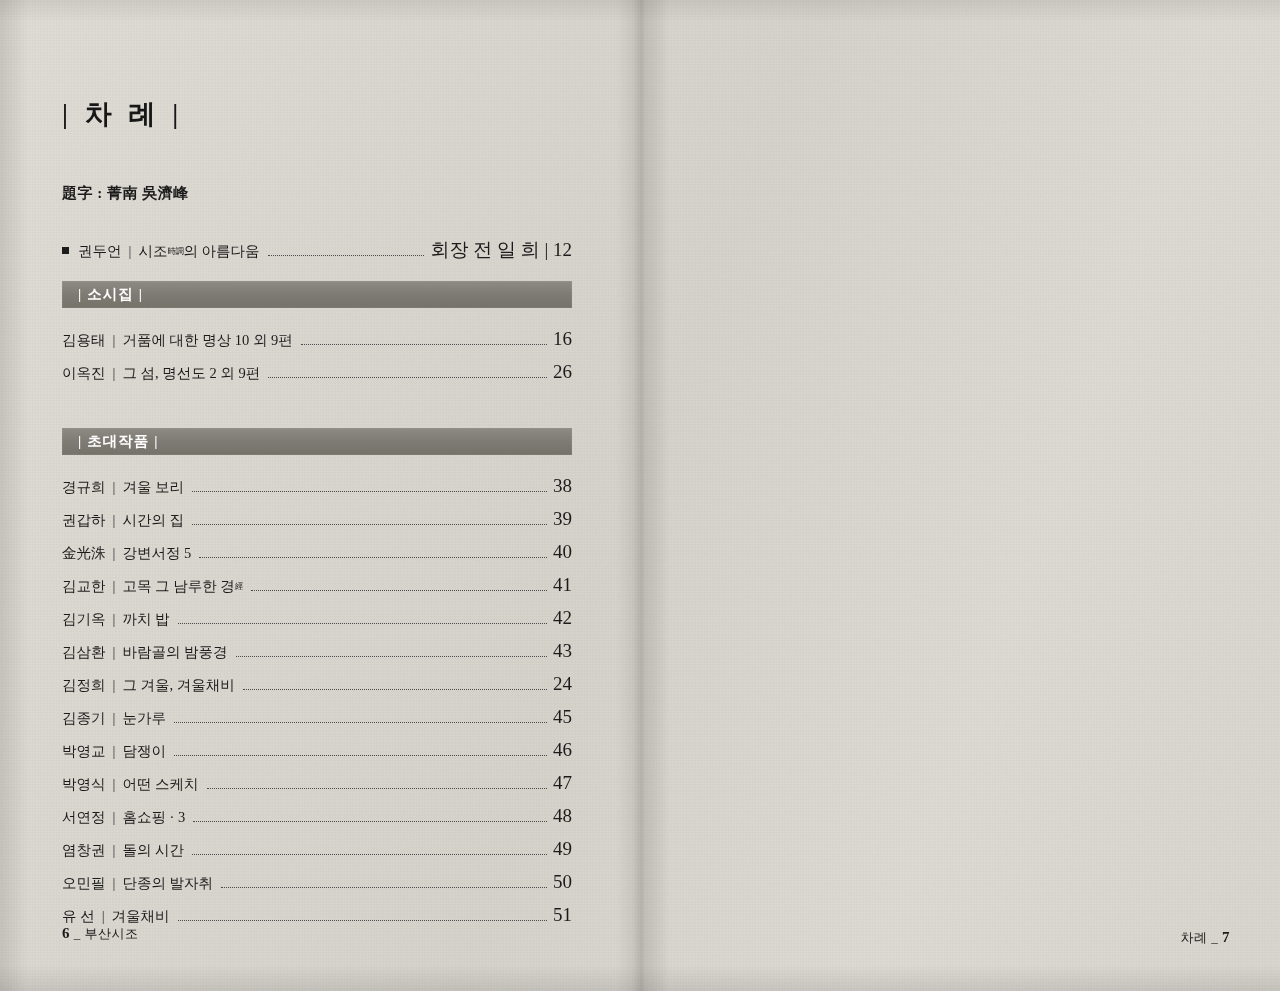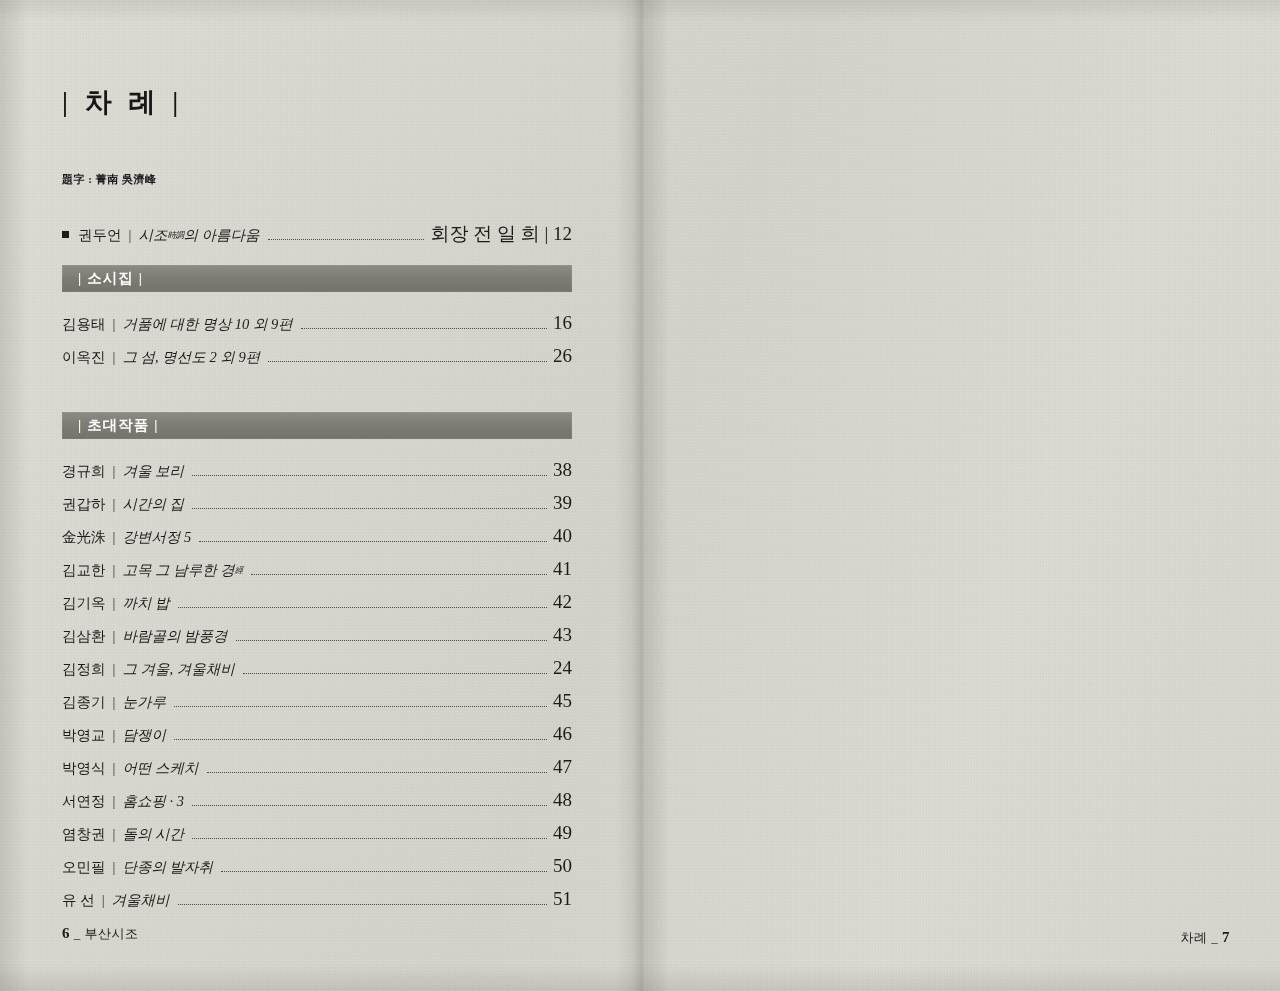--- a/index.html
+++ b/index.html
@@ -74,32 +74,32 @@
     position: absolute;
     left: 0; bottom: 0; height: 26px; width: 100%;
     background: linear-gradient(0deg, rgba(0,0,0,0.09), rgba(0,0,0,0));
     pointer-events: none;
   }
 
   
   .content-left {
     position: absolute;
     left: 62px;
-    top: 84px;
+    top: 96px;
     width: 510px;
   }
   .toc-title {
     font-size: 27px;
     font-weight: 700;
     letter-spacing: 5px;
     margin: 0 0 52px 0;
     color: #171717;
   }
   .calligrapher {
-    font-size: 11px;
+    font-size: 15px;
     font-weight: 700;
     margin: 0 0 34px 0;
     letter-spacing: 0.5px;
   }
 
   .lead-row {
     display: flex;
     align-items: baseline;
     font-size: 14.5px;
     margin-bottom: 18px;
@@ -116,21 +116,20 @@
   }
   .author {
     white-space: nowrap;
   }
   .vbar {
     margin: 0 7px;
     color: #333;
   }
   .entry-title {
     white-space: nowrap;
-    font-style: italic;
   }
   .ruby {
     font-size: 8.5px;
     vertical-align: 2px;
     letter-spacing: -0.5px;
   }
   .dots {
     flex: 1 1 auto;
     border-bottom: 1.5px dotted #4a4a4a;
     margin: 0 6px 4px 8px;

